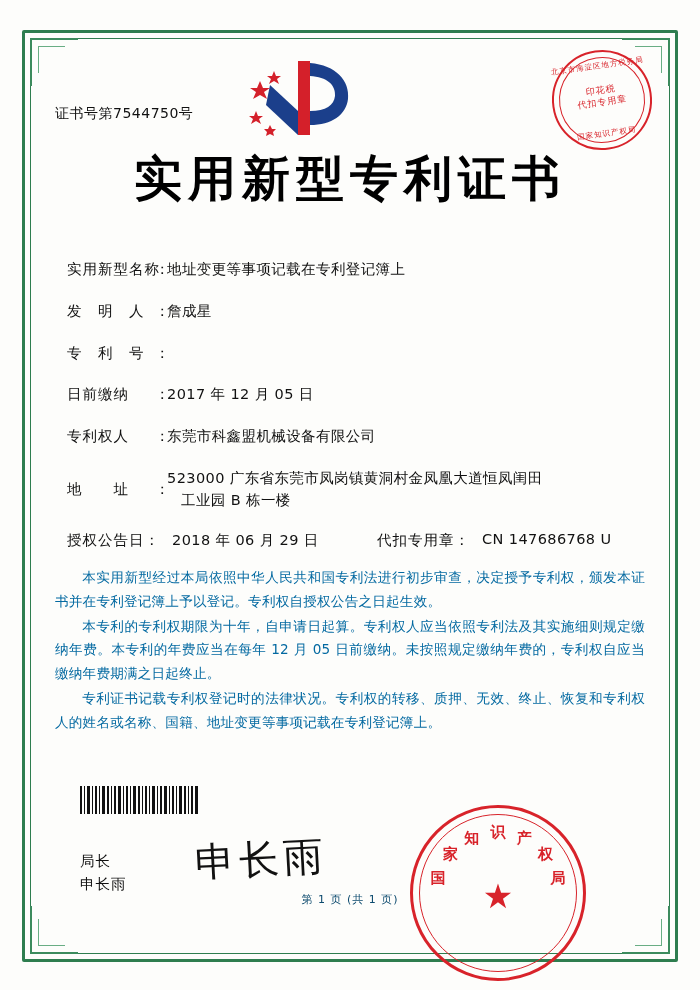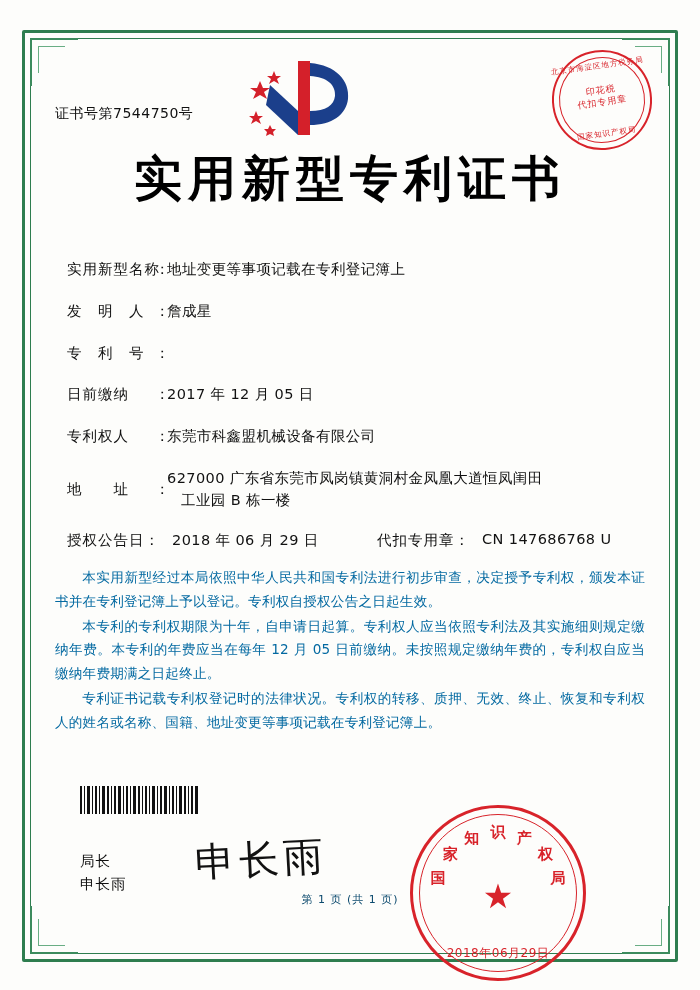--- a/index.html
+++ b/index.html
@@ -368,21 +368,21 @@
       <div class="field-row">
         <div class="field-label">专利权人</div>
         <div class="field-sep">：</div>
         <div class="field-value">东莞市科鑫盟机械设备有限公司</div>
       </div>
 
       <div class="field-row">
         <div class="field-label">地　　址</div>
         <div class="field-sep">：</div>
         <div class="field-value">
-          <span>627000 广东省东莞市凤岗镇黄洞村金凤凰大道恒凤闺田</span>
+          <span>523000 广东省东莞市凤岗镇黄洞村金凤凰大道恒凤闺田</span>
           <span class="line2">工业园 B 栋一楼</span>
         </div>
       </div>
 
     </div>
 
     <div class="row-two">
       <div class="col left">
         <span class="lbl">授权公告日</span>
         <span class="lbl">：</span>
@@ -444,20 +444,19 @@
     <div class="seal">
       <div class="inner-ring"></div>
       <div class="star">★</div>
       <div class="circ-char" style="transform: rotate(-75deg) translate(0,-62px) rotate(75deg);">国</div>
       <div class="circ-char" style="transform: rotate(-50deg) translate(0,-62px) rotate(50deg);">家</div>
       <div class="circ-char" style="transform: rotate(-25deg) translate(0,-62px) rotate(25deg);">知</div>
       <div class="circ-char" style="transform: rotate(0deg) translate(0,-62px) rotate(0deg);">识</div>
       <div class="circ-char" style="transform: rotate(25deg) translate(0,-62px) rotate(-25deg);">产</div>
       <div class="circ-char" style="transform: rotate(50deg) translate(0,-62px) rotate(-50deg);">权</div>
       <div class="circ-char" style="transform: rotate(75deg) translate(0,-62px) rotate(-75deg);">局</div>
-      <div class="seal-date">2018年06月29日</div>
     </div>
 
   </div>
 
   <div class="page-footer">第 1 页 (共 1 页)</div>
 
 </div>
 
 </body></html>

